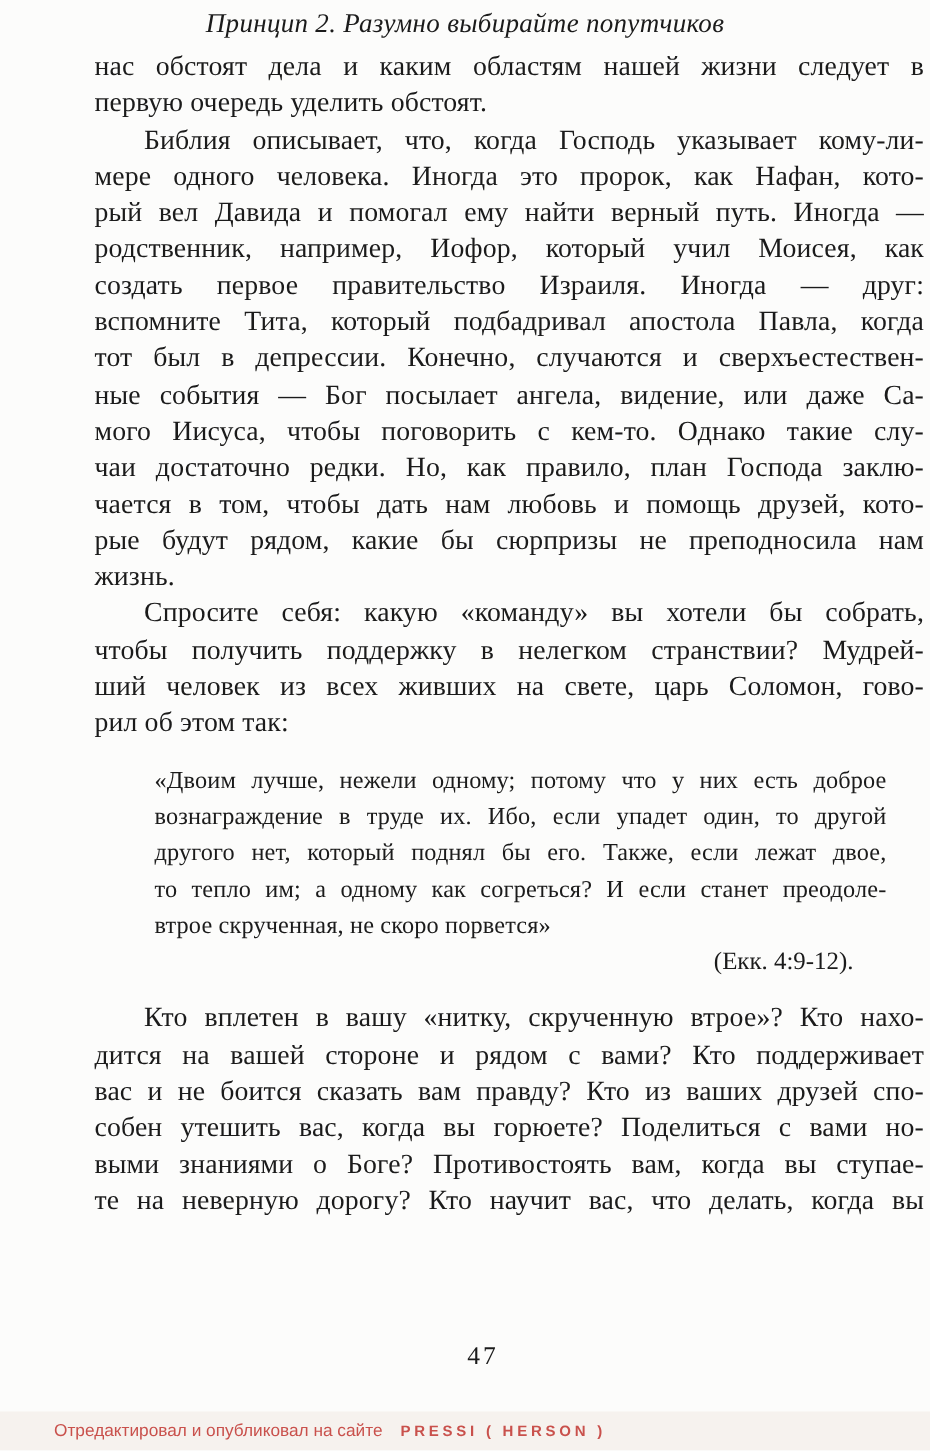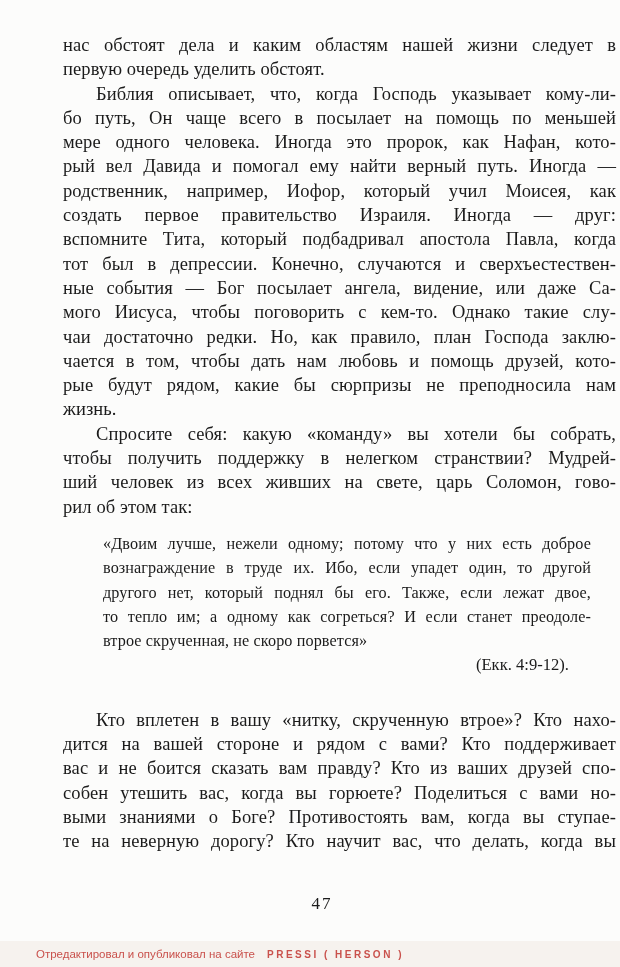--- a/index.html
+++ b/index.html
@@ -55,21 +55,21 @@
     line-height: 24.3px;
   }
   .citation-line {
     font-size: 16.6px;
     line-height: 24.3px;
     height: 24.3px;
     text-align: right;
     padding-right: 22px;
   }
 
-  .para-after-quote { margin-top: 30px; }
+  .para-after-quote { margin-top: 14px; }
 
   .page-number {
     position: absolute;
     top: 894px;
     left: 12px;
     width: 100%;
     text-align: center;
     font-size: 17px;
     letter-spacing: 2px;
   }
@@ -96,31 +96,31 @@
     font-weight: bold;
     letter-spacing: 2.5px;
     margin-left: 12px;
   }
 </style>
 </head>
 <body>
 
 <div class="page" style="background: rgb(252, 252, 251); color: rgb(27, 27, 27);">
 
+  <div class="running-head">Принцип 2. Разумно выбирайте попутчиков</div>
 
   <div class="text-block">
 
     <div class="para">
       <div class="line">нас обстоят дела и каким областям нашей жизни следует в</div>
       <div class="line endpara">первую очередь уделить обстоят.</div>
     </div>
 
     <div class="para">
       <div class="line indent">Библия описывает, что, когда Господь указывает кому-ли-</div>
-      <div class="line">бо путь, Он чаще всего в посылает на помощь по меньшей</div>
       <div class="line">мере одного человека. Иногда это пророк, как Нафан, кото-</div>
       <div class="line">рый вел Давида и помогал ему найти верный путь. Иногда —</div>
       <div class="line">родственник, например, Иофор, который учил Моисея, как</div>
       <div class="line">создать первое правительство Израиля. Иногда — друг:</div>
       <div class="line">вспомните Тита, который подбадривал апостола Павла, когда</div>
       <div class="line">тот был в депрессии. Конечно, случаются и сверхъестествен-</div>
       <div class="line">ные события — Бог посылает ангела, видение, или даже Са-</div>
       <div class="line">мого Иисуса, чтобы поговорить с кем-то. Однако такие слу-</div>
       <div class="line">чаи достаточно редки. Но, как правило, план Господа заклю-</div>
       <div class="line">чается в том, чтобы дать нам любовь и помощь друзей, кото-</div>

